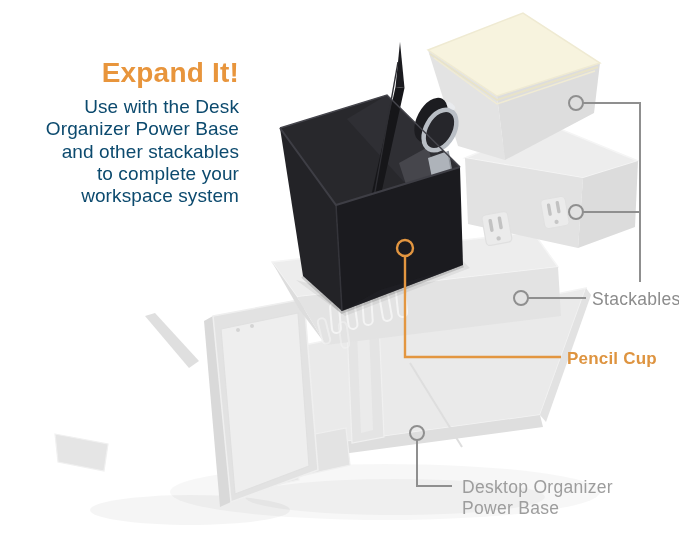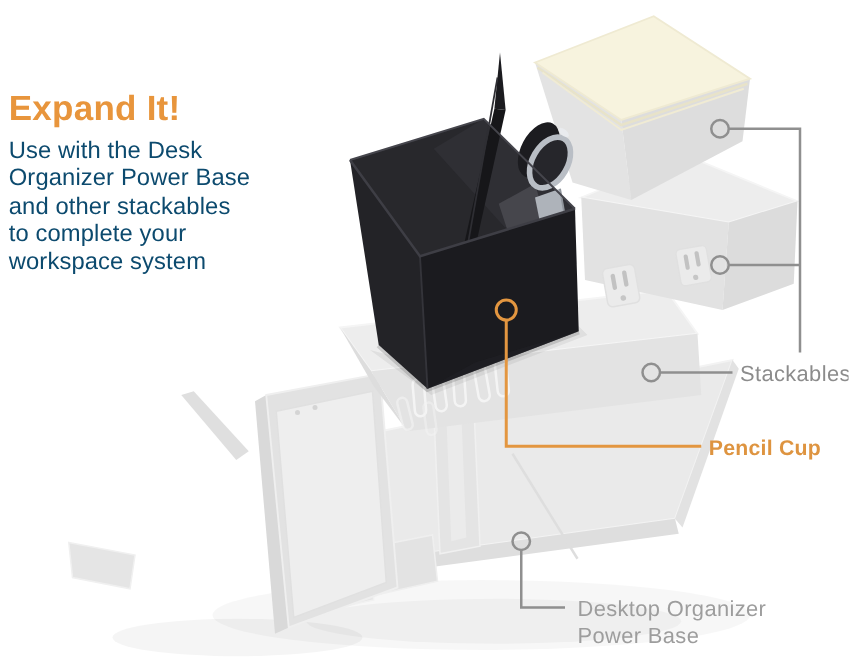--- a/index.html
+++ b/index.html
@@ -1,21 +1,21 @@
 <!DOCTYPE html>
 <html><head>
 <meta charset="utf-8">
 <style>
   html,body{margin:0;padding:0;background:#fff;}
   .canvas{
     position:relative;width:679px;height:534px;overflow:hidden;background:#ffffff;
     font-family:"Liberation Sans",sans-serif;
   }
   .art{position:absolute;left:0;top:0;width:679px;height:534px;}
-  .intro{position:absolute;left:7px;top:72px;width:232px;z-index:5;}
+  .intro{position:absolute;left:7px;top:58px;width:232px;z-index:5;text-align:right;}
   .intro h1{
     margin:0 0 8px 0;font-size:28px;line-height:30px;font-weight:700;color:#E8953C;
     letter-spacing:.2px;
   }
   .intro p{
     margin:0;font-size:19px;line-height:22.3px;color:#0c4a6e;white-space:pre-line;
     letter-spacing:.1px;
   }
   .label{position:absolute;z-index:6;}
   .label-stackables{left:592px;top:289px;font-size:17.5px;color:#8C8C8C;letter-spacing:.3px;}

